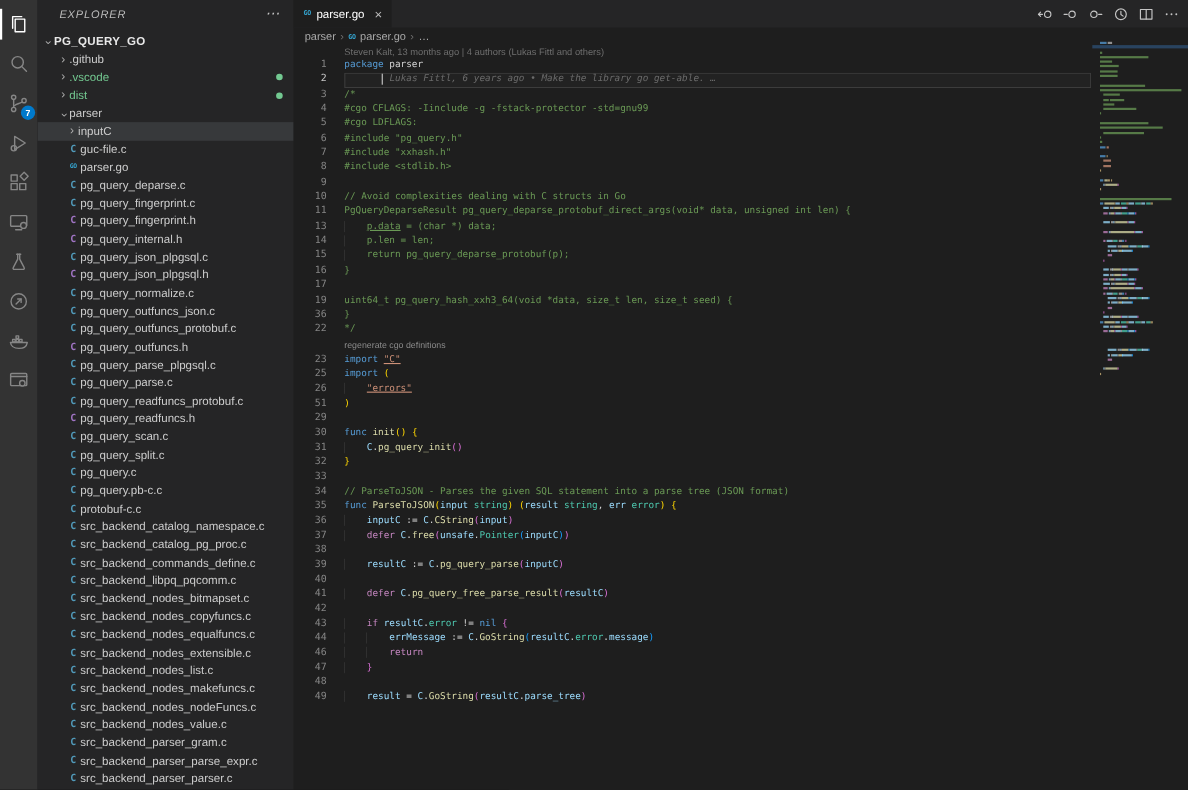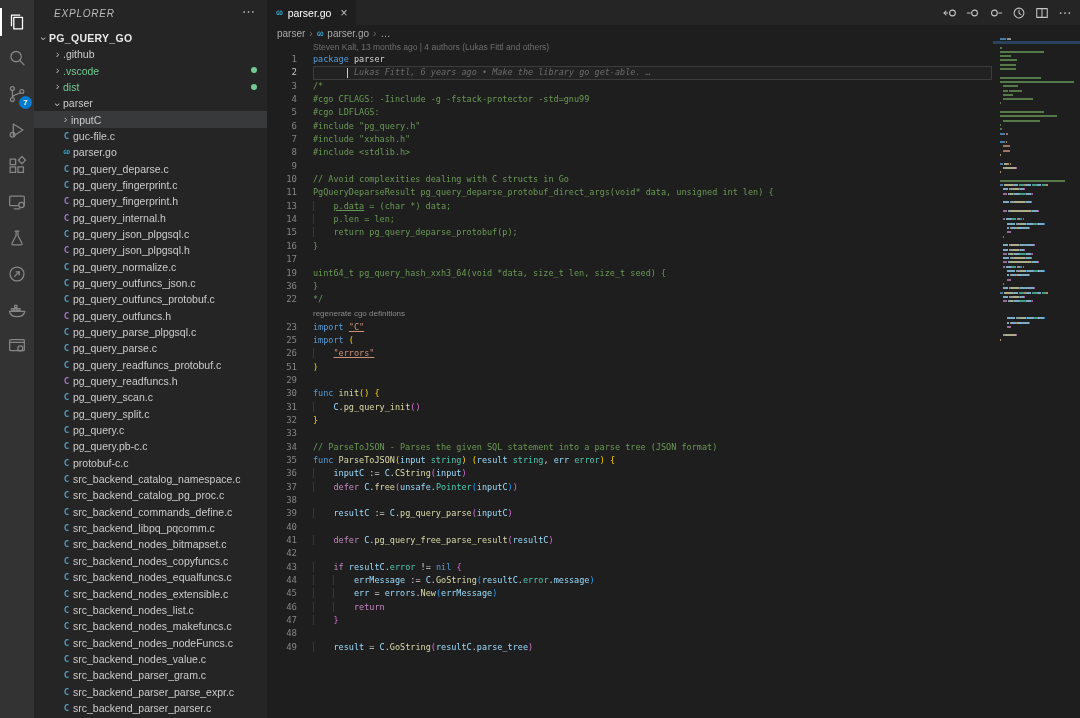--- a/index.html
+++ b/index.html
@@ -564,24 +564,20 @@
         </div>
         <div class="crow">
           <span class="gut">43</span>
           <span class="cnt"><span class="ig">    </span><span class="tk-kc">if</span><span class="tk-d"> </span><span class="tk-v">resultC</span><span class="tk-d">.</span><span class="tk-ty">error</span><span class="tk-d"> != </span><span class="tk-k">nil</span><span class="tk-d"> </span><span class="tk-b1">{</span></span>
         </div>
         <div class="crow">
           <span class="gut">44</span>
           <span class="cnt"><span class="ig">    </span><span class="ig">    </span><span class="tk-v">errMessage</span><span class="tk-d"> := </span><span class="tk-v">C</span><span class="tk-d">.</span><span class="tk-f">GoString</span><span class="tk-b2">(</span><span class="tk-v">resultC</span><span class="tk-d">.</span><span class="tk-ty">error</span><span class="tk-d">.</span><span class="tk-v">message</span><span class="tk-b2">)</span></span>
         </div>
         <div class="crow">
-          <span class="gut">45</span>
-          <span class="cnt"><span class="ig">    </span><span class="ig">    </span><span class="tk-v">err</span><span class="tk-d"> = </span><span class="tk-v">errors</span><span class="tk-d">.</span><span class="tk-f">New</span><span class="tk-b2">(</span><span class="tk-v">errMessage</span><span class="tk-b2">)</span></span>
-        </div>
-        <div class="crow">
           <span class="gut">46</span>
           <span class="cnt"><span class="ig">    </span><span class="ig">    </span><span class="tk-kc">return</span></span>
         </div>
         <div class="crow">
           <span class="gut">47</span>
           <span class="cnt"><span class="ig">    </span><span class="tk-b1">}</span></span>
         </div>
         <div class="crow">
           <span class="gut">48</span>
           <span class="cnt"></span>

